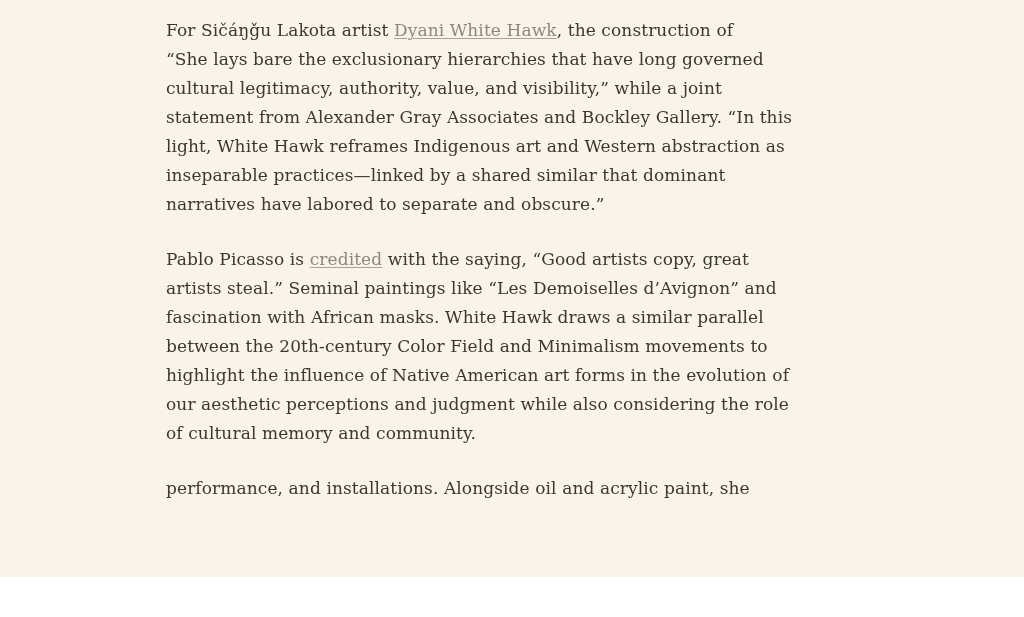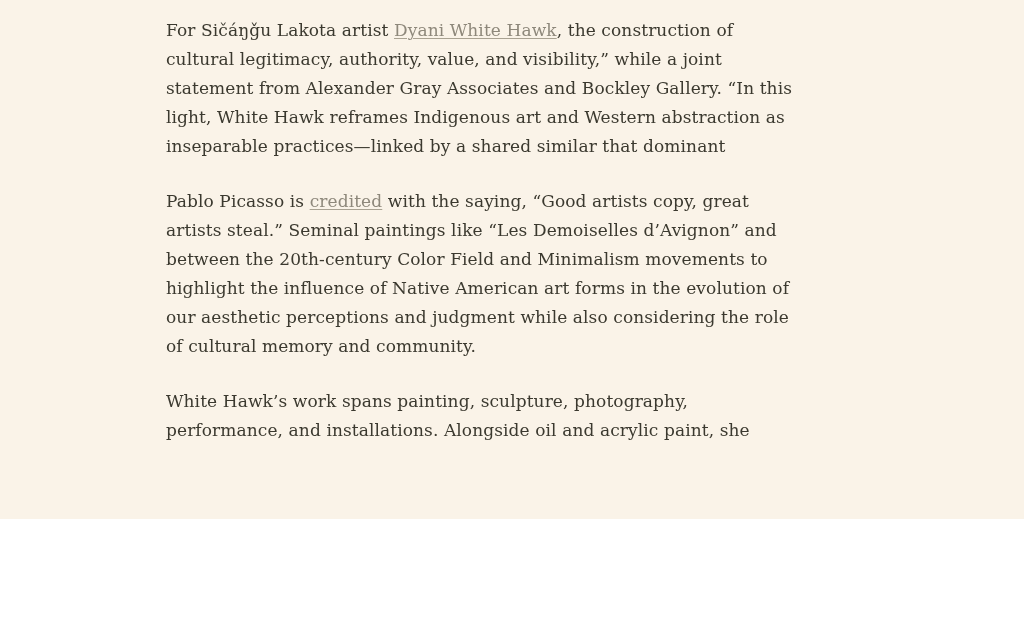--- a/index.html
+++ b/index.html
@@ -2,21 +2,21 @@
 <html style="--bg: #faf3e8; --text: #3b392f; --link: #8e887b; --link-underline: #a9a292;"><head>
 <meta charset="utf-8">
 <style>
   html, body {
     margin: 0;
     padding: 0;
   }
   .page {
     position: relative;
     width: 1024px;
-    height: 519px;
+    height: 577px;
     background: var(--bg, #faf3e8);
     overflow: hidden;
   }
   .article {
     width: 692px;
     margin: 0 auto;
     padding-top: 16px;
     font-family: "DejaVu Serif", "Liberation Serif", serif;
     font-size: 17px;
     line-height: 29px;
@@ -39,31 +39,33 @@
     cursor: pointer;
   }
 </style>
 </head>
 <body>
 
 <div class="page">
   <article class="article">
       <p class="para">
         <span class="line"><span>For Sičáŋǧu Lakota artist </span><a class="link" href="#">Dyani White Hawk</a><span>, the construction of</span></span>
+        <span class="line"><span>“She lays bare the exclusionary hierarchies that have long governed</span></span>
         <span class="line"><span>cultural legitimacy, authority, value, and visibility,” while a joint</span></span>
         <span class="line"><span>statement from Alexander Gray Associates and Bockley Gallery. “In this</span></span>
         <span class="line"><span>light, White Hawk reframes Indigenous art and Western abstraction as</span></span>
         <span class="line"><span>inseparable practices—linked by a shared similar that dominant</span></span>
+        <span class="line"><span>narratives have labored to separate and obscure.”</span></span>
       </p>
       <p class="para">
         <span class="line"><span>Pablo Picasso is </span><a class="link" href="#">credited</a><span> with the saying, “Good artists copy, great</span></span>
         <span class="line"><span>artists steal.” Seminal paintings like “Les Demoiselles d’Avignon” and</span></span>
+        <span class="line"><span>fascination with African masks. White Hawk draws a similar parallel</span></span>
         <span class="line"><span>between the 20th-century Color Field and Minimalism movements to</span></span>
         <span class="line"><span>highlight the influence of Native American art forms in the evolution of</span></span>
         <span class="line"><span>our aesthetic perceptions and judgment while also considering the role</span></span>
         <span class="line"><span>of cultural memory and community.</span></span>
       </p>
       <p class="para">
-        <span class="line"><span>White Hawk’s work spans painting, sculpture, photography,</span></span>
         <span class="line"><span>performance, and installations. Alongside oil and acrylic paint, she</span></span>
       </p>
     </article>
 </div>
 
 </body></html>

